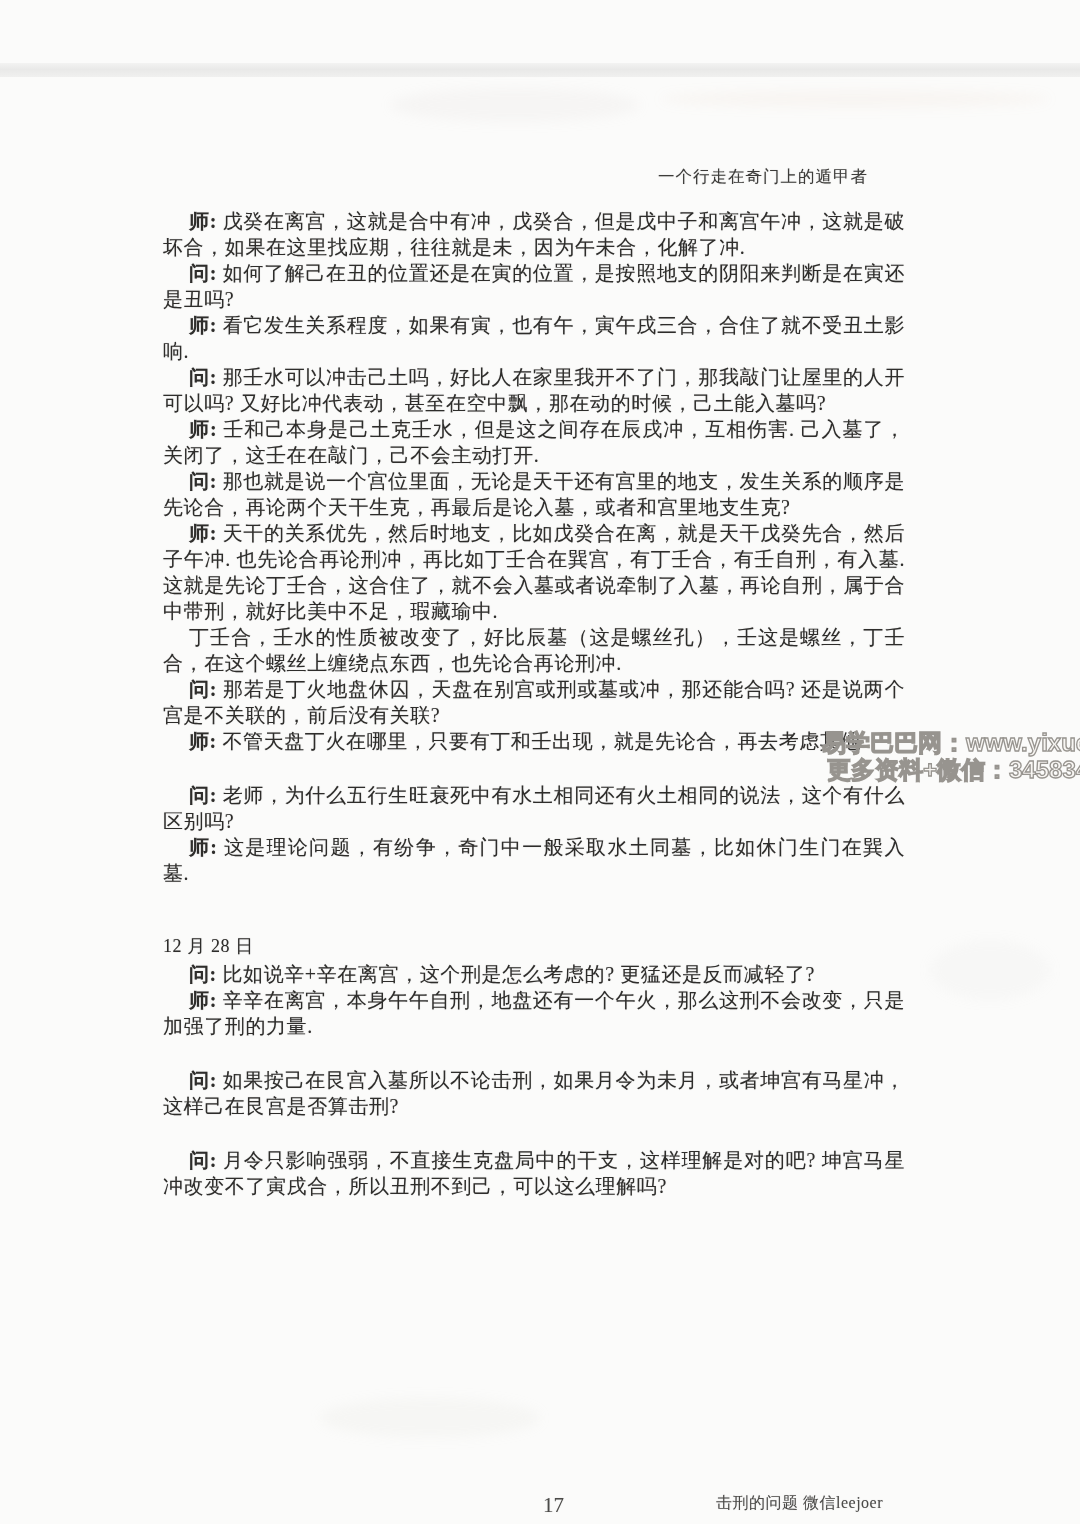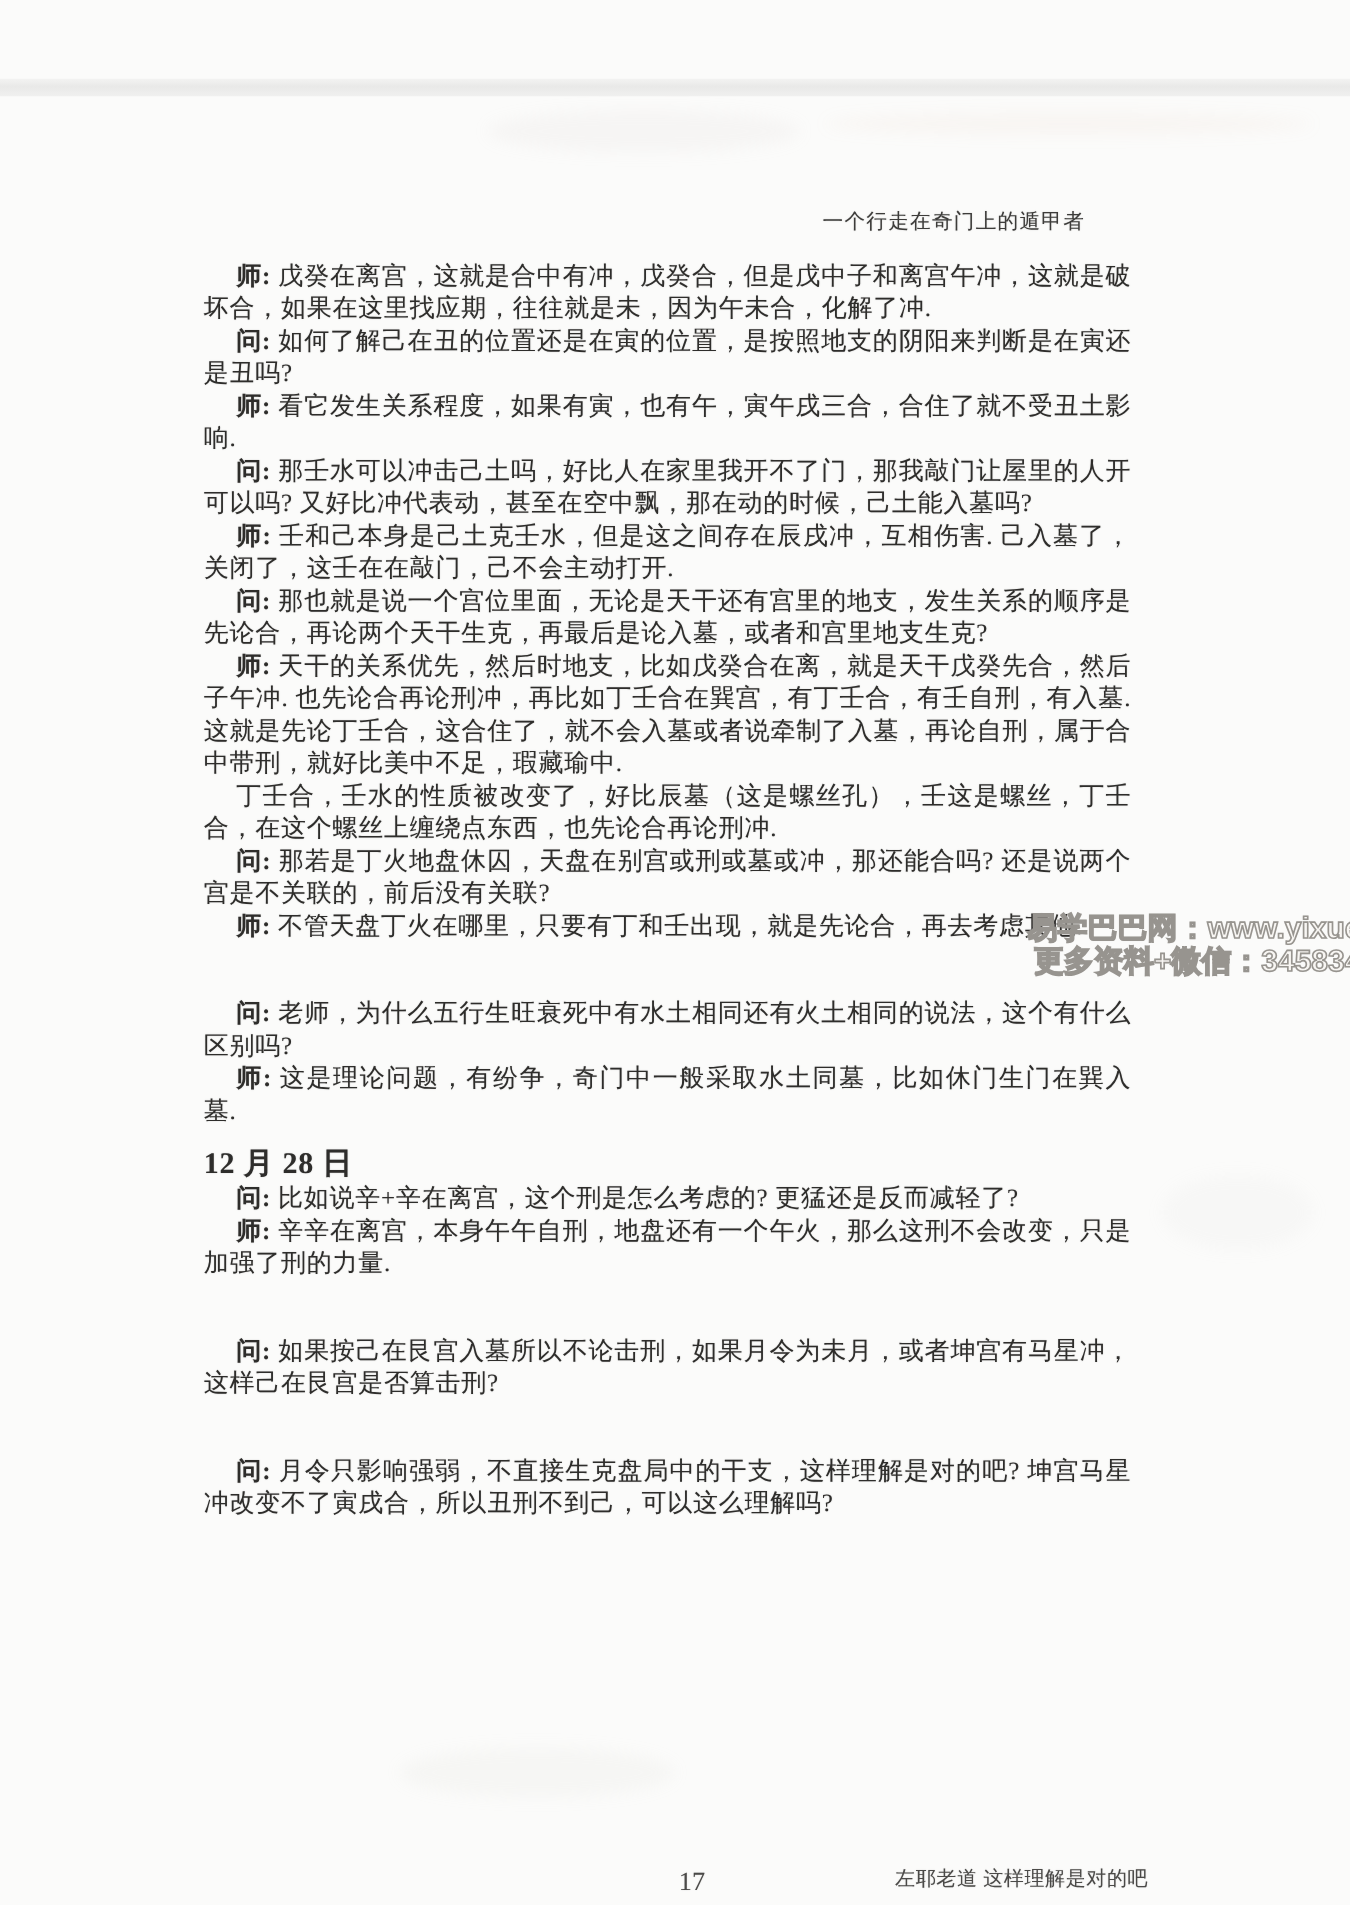--- a/index.html
+++ b/index.html
@@ -26,24 +26,24 @@
     text-shadow:0 0 1px rgba(80,80,80,.35);
   }
 
   .doc-body{
     position:absolute;left:163px;top:208px;width:742px;
     font-size:20px;line-height:26px;color:#2e2d2b;
     letter-spacing:0.6px;text-align:justify;
     text-shadow:0 0 1px rgba(70,70,70,.35);
   }
   .doc-body p{margin:0;text-indent:1.3em;}
-  .doc-body p.gap{margin-top:44px;}
+  .doc-body p.gap{margin-top:28px;}
   .doc-body .heading{
-    font-weight:bold;font-size:24px;text-indent:0;
-    margin-top:16px;margin-bottom:2px;
+    font-weight:normal;font-size:18px;text-indent:0;
+    margin-top:47px;margin-bottom:2px;
   }
   .doc-body b{font-weight:bold;}
 
   .watermark{
     position:absolute;left:822px;top:729px;white-space:nowrap;
     font-family:"Liberation Sans","DejaVu Sans",sans-serif;
     font-weight:bold;font-size:24px;line-height:27px;
     color:#f8f6f3;
     -webkit-text-stroke:1.3px #97948f;
     text-shadow:0 0 1px rgba(150,147,143,.6);
@@ -92,14 +92,14 @@
       <p class="gap"><b>问: </b>如果按己在艮宫入墓所以不论击刑，如果月令为未月，或者坤宫有马星冲，这样己在艮宫是否算击刑?</p>
       <p class="gap"><b>问: </b>月令只影响强弱，不直接生克盘局中的干支，这样理解是对的吧? 坤宫马星冲改变不了寅戌合，所以丑刑不到己，可以这么理解吗?</p>
     </div>
 
   <div class="watermark">
     <div class="wline1">易学巴巴网：www.yixue88.cn</div>
     <div class="wline2">更多资料+微信：3458344044</div>
   </div>
 
   <div class="footer-page-number">17</div>
-  <div class="footer-right">左耶老道 这样理解是对的吧</div>
+  <div class="footer-right">击刑的问题 微信leejoer</div>
 </div>
 
 </body></html>

